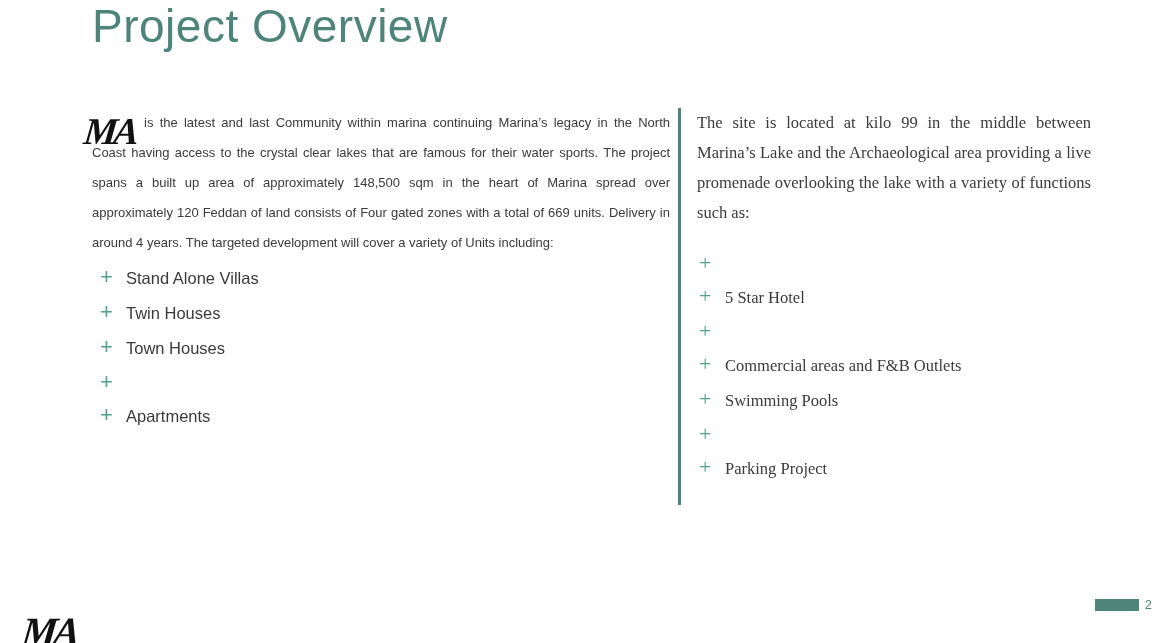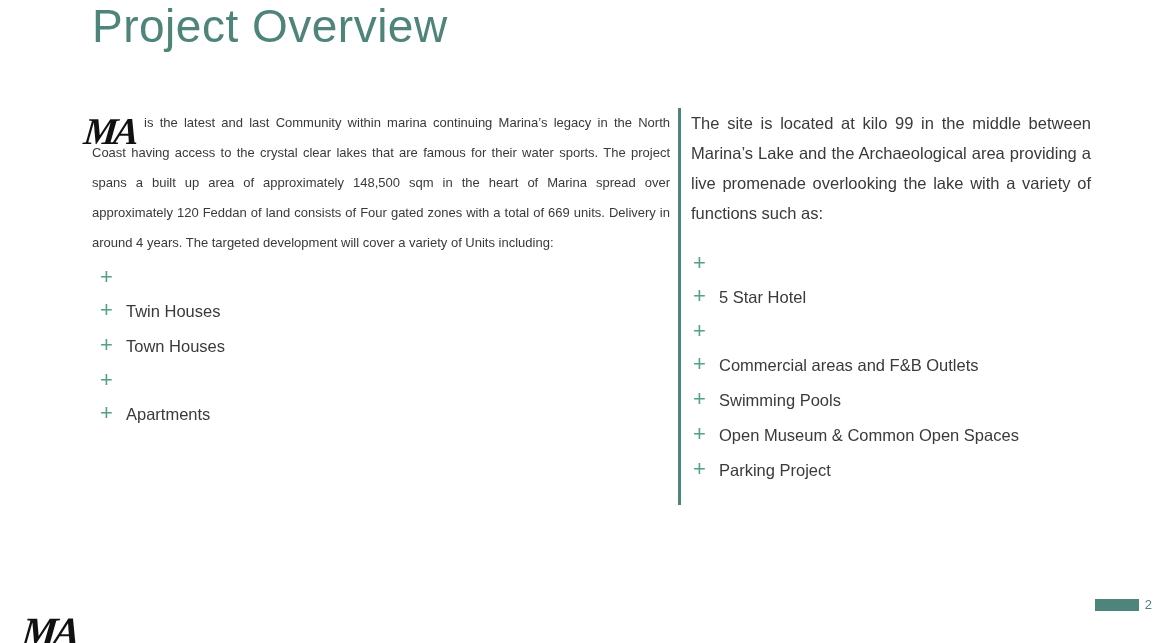--- a/index.html
+++ b/index.html
@@ -46,22 +46,23 @@
   .divider {
     width: 3px;
     background: #4e8479;
     height: 397px;
     margin-left: 8px;
     margin-right: 0px;
     flex: 0 0 auto;
   }
   .col-right {
     width: 410px;
-    padding-left: 10px;
+    padding-left: 16px;
     box-sizing: border-box;
+    font-family: Liberation Serif, serif;
   }
   .para {
     font-size: 13px;
     line-height: 30px;
     color: #3a3a3a;
     text-align: justify;
     margin: 0;
   }
   .para.left {
     text-indent: 52px;
@@ -167,20 +168,21 @@
   <div class="page-title">Project Overview</div>
 
   <div class="columns">
 
     <div class="col-left">
       <p class="para left">is the latest and last Community within marina continuing Marina’s legacy in the North Coast having access to the crystal clear lakes that are famous for their water sports. The project spans a built up area of approximately 148,500 sqm in the heart of Marina spread over approximately 120 Feddan of land consists of Four gated zones with a total of 669 units. Delivery in around 4 years. The targeted development will cover a variety of Units including:</p>
       <div class="left-list-wrap">
         <ul class="plus-list left-list">
           <li>
             <span class="plus">+</span>
+            <span class="txt">Stand Alone Villas</span>
           </li>
           <li>
             <span class="plus">+</span>
             <span class="txt">Twin Houses</span>
           </li>
           <li>
             <span class="plus">+</span>
             <span class="txt">Town Houses</span>
           </li>
           <li>
@@ -213,21 +215,20 @@
           <li>
             <span class="plus">+</span>
             <span class="txt">Commercial areas and F&amp;B Outlets</span>
           </li>
           <li>
             <span class="plus">+</span>
             <span class="txt">Swimming Pools</span>
           </li>
           <li>
             <span class="plus">+</span>
-            <span class="txt">Open Museum &amp; Common Open Spaces</span>
           </li>
           <li>
             <span class="plus">+</span>
             <span class="txt">Parking Project</span>
           </li>
         </ul>
       </div>
     </div>
 
   </div>

